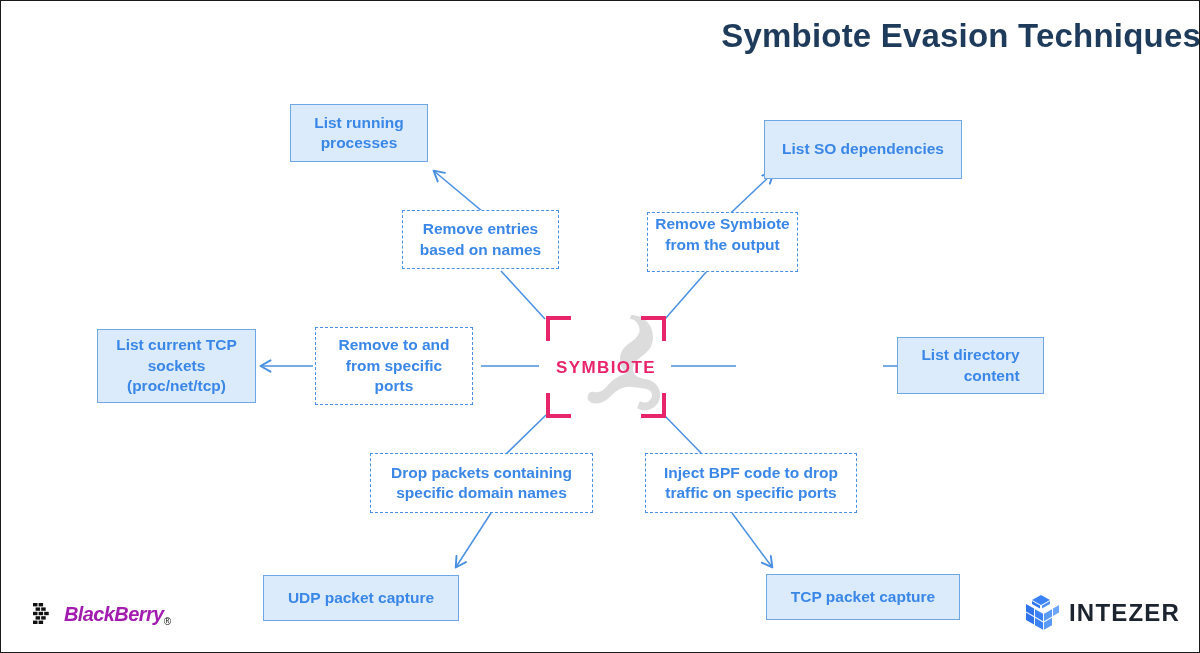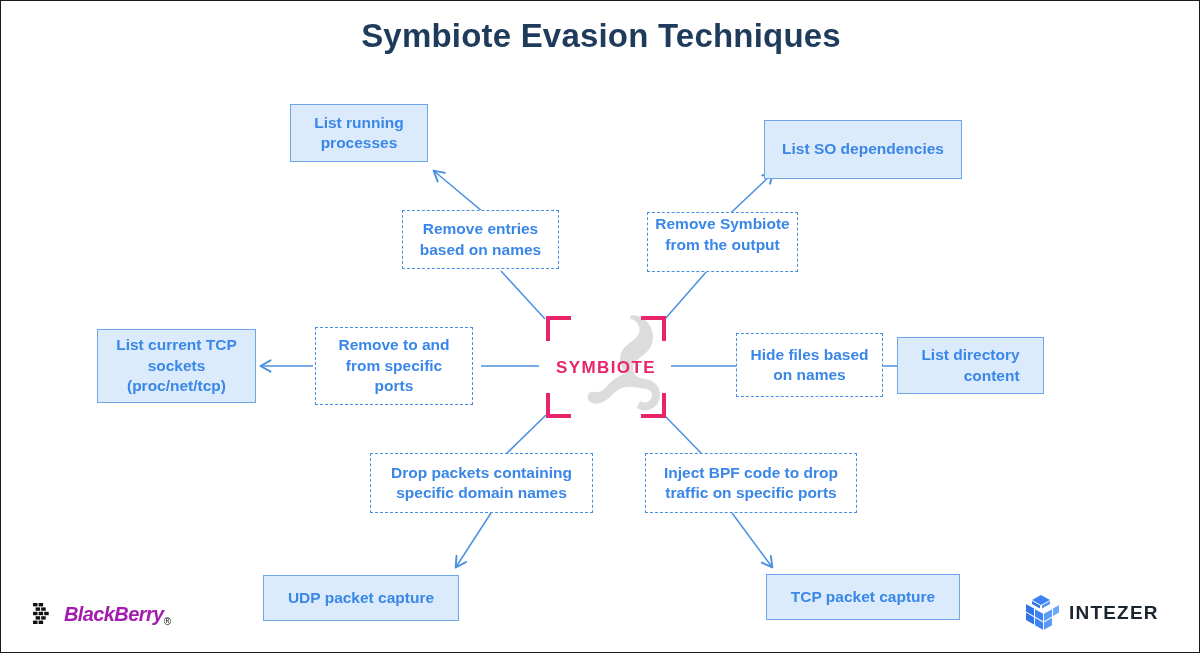--- a/index.html
+++ b/index.html
@@ -25,21 +25,21 @@
     top: 0;
     width: 1200px;
     height: 653px;
     pointer-events: none;
   }
   .title {
     position: absolute;
     left: 0;
     top: 16px;
     width: 1200px;
-    text-align: center;
+    text-align: right;
     font-size: 33px;
     font-weight: bold;
     color: #1f3b5c;
     letter-spacing: 0.2px;
   }
   .node {
     position: absolute;
     box-sizing: border-box;
     display: flex;
     align-items: center;
@@ -130,21 +130,21 @@
   #intezer-logo {
     position: absolute;
     left: 1022px;
     top: 592px;
     height: 40px;
     display: flex;
     align-items: center;
   }
   #intezer-mark { width: 36px; height: 38px; margin-right: 10px; }
   #intezer-text {
-    font-size: 19px;
+    font-size: 24px;
     font-weight: bold;
     color: #1c2430;
     letter-spacing: 1.2px;
   }
 </style>
 </head>
 <body>
 
 <div id="canvas">
 
@@ -239,26 +239,20 @@
   </div>
 
   <div class="node dashed" style="left:314px; top:326px; width:158px; height:78px;">
     <div>
       <span>Remove to and</span>
       <span>from specific</span>
       <span>ports</span>
     </div>
   </div>
 
-  <div class="node dashed" style="left:735px; top:332px; width:147px; height:64px;">
-    <div>
-      <span>Hide files based</span>
-      <span>on names</span>
-    </div>
-  </div>
 
   <div class="node dashed" style="left:369px; top:452px; width:223px; height:60px;">
     <div>
       <span>Drop packets containing</span>
       <span>specific domain names</span>
     </div>
   </div>
 
   <div class="node dashed" style="left:644px; top:452px; width:212px; height:60px;">
     <div>

